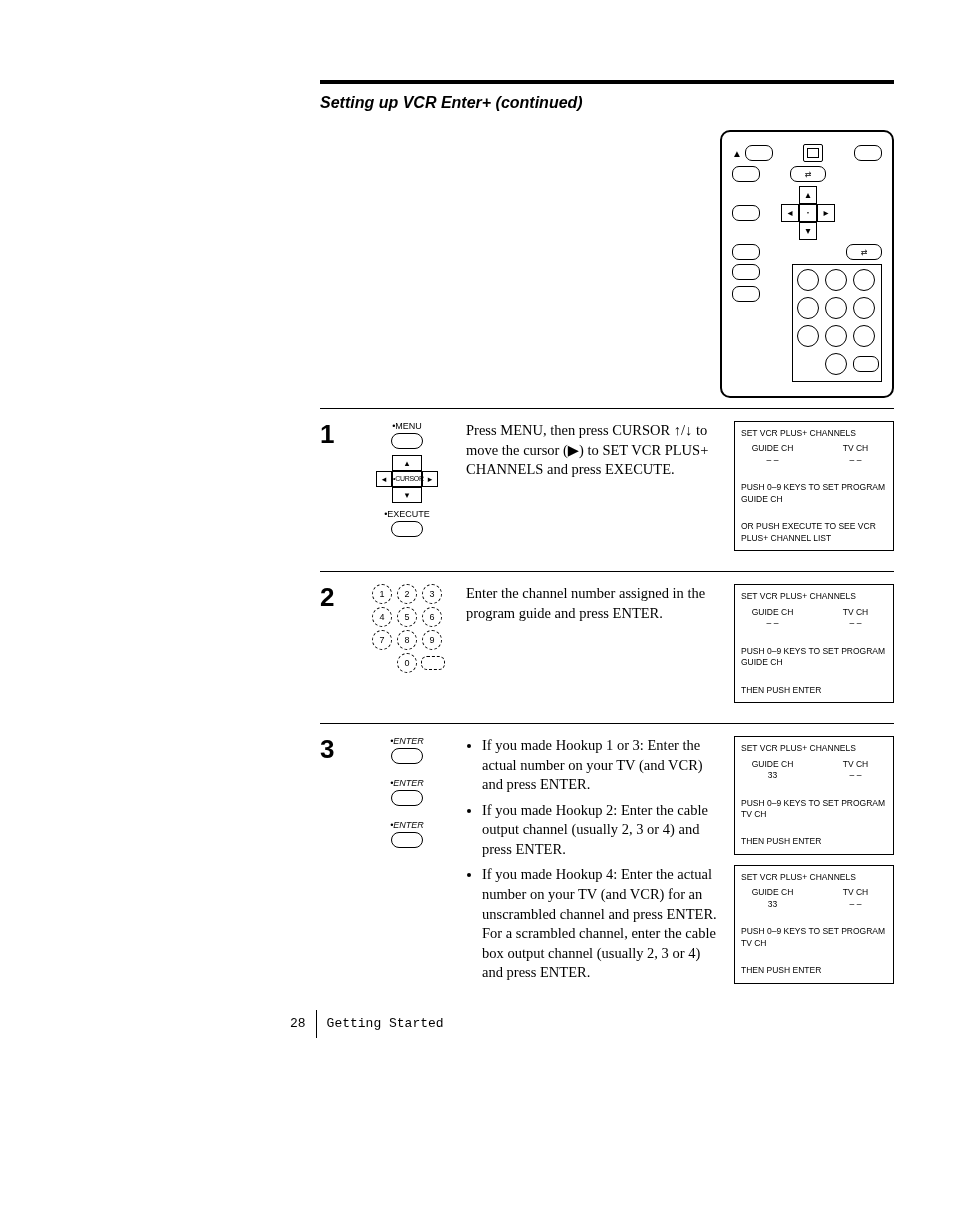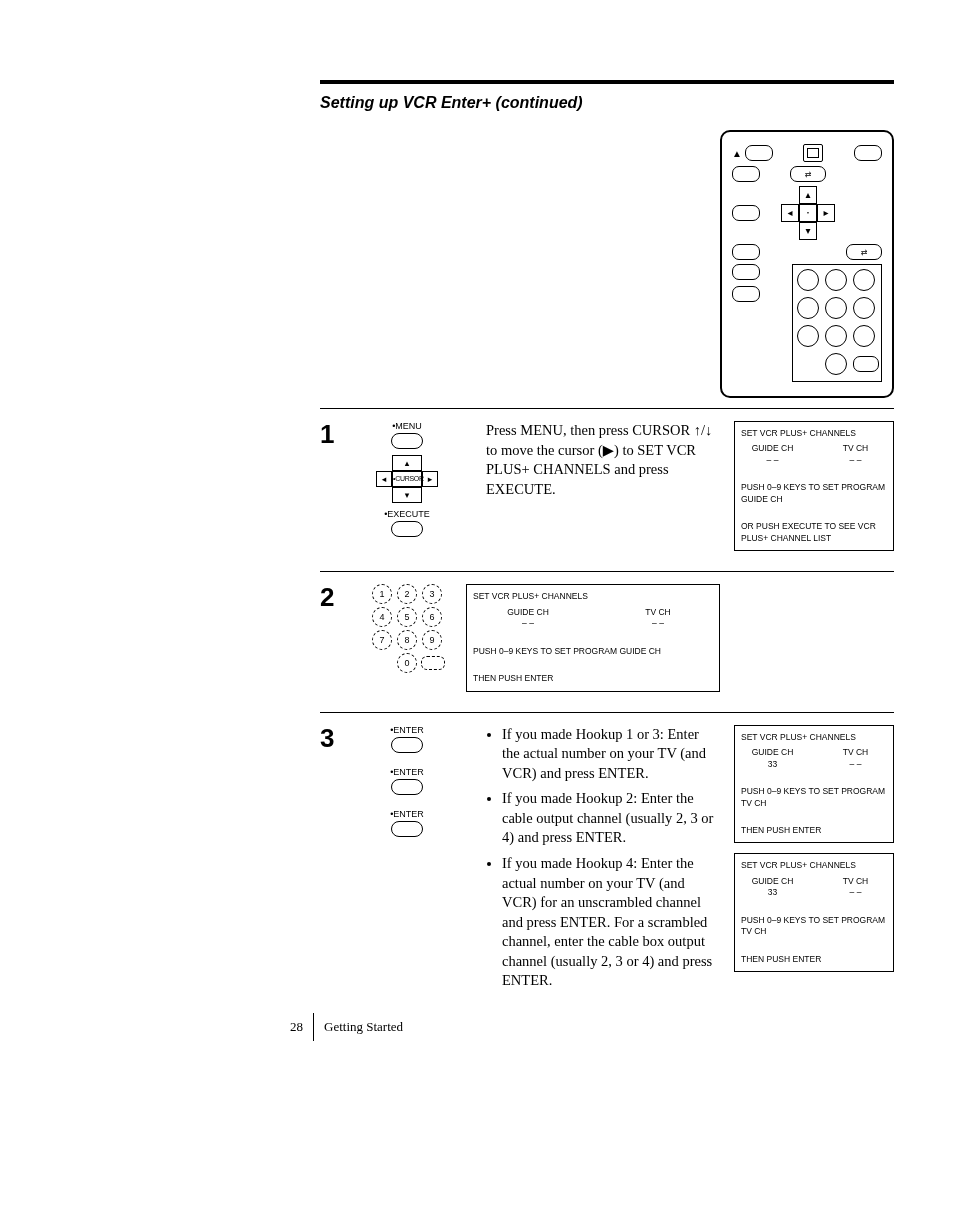--- a/index.html
+++ b/index.html
@@ -174,21 +174,20 @@
   .keypad2 .kpill {
     width: 22px;
     height: 12px;
     border: 1px dashed #000;
     border-radius: 6px;
     margin: 3px auto 0 auto;
   }
   .instr {
     font-size: 14.5px;
     line-height: 1.35;
-    margin-left: 20px;
   }
   .instr ul {
     margin: 0;
     padding-left: 16px;
   }
   .instr li { margin-bottom: 6px; }
   .screen {
     border: 1.2px solid #000;
     font-family: Arial, Helvetica, sans-serif;
     font-size: 8.5px;
@@ -201,33 +200,33 @@
     display: flex;
     gap: 20px;
     margin-bottom: 4px;
   }
   .screen .col { text-align: center; flex: 1; }
   .screen .msg { margin-top: 16px; }
   .footer {
     display: flex;
     align-items: center;
     gap: 10px;
-    font-family: Liberation Serif, serif;
+    font-family: Liberation Mono, monospace;
     font-size: 13px;
     margin-top: 16px;
     margin-left: -30px;
   }
   .footer .pg {
     font-weight: normal;
   }
   .footer .divider {
     border-left: 1px solid #000;
     height: 28px;
   }
-  .mini-stack .unit { margin-bottom: 14px; }
+  .mini-stack .unit { margin-bottom: 14px; font-style: italic; }
 </style>
 </head>
 <body>
 
 <div class="page">
   <div class="topbar"></div>
   <div class="title">Setting up VCR Enter+ (continued)</div>
 
   <div class="remote-row">
     <div class="remote-wrap">
@@ -345,20 +344,21 @@
         <div class="k">5</div>
         <div class="k">6</div>
         <div class="k">7</div>
         <div class="k">8</div>
         <div class="k">9</div>
         <div></div>
         <div class="k">0</div>
         <div class="kpill"></div>
       </div>
     </div>
+    <div class="instr">Enter the channel number assigned in the program guide and press ENTER.</div>
     <div>
       <div class="screen">
         <div class="shdr">SET VCR PLUS+ CHANNELS</div>
         <div class="cols">
           <div class="col">
             <div>GUIDE  CH</div>
             <div>– –</div>
           </div>
           <div class="col">
             <div>TV  CH</div>

